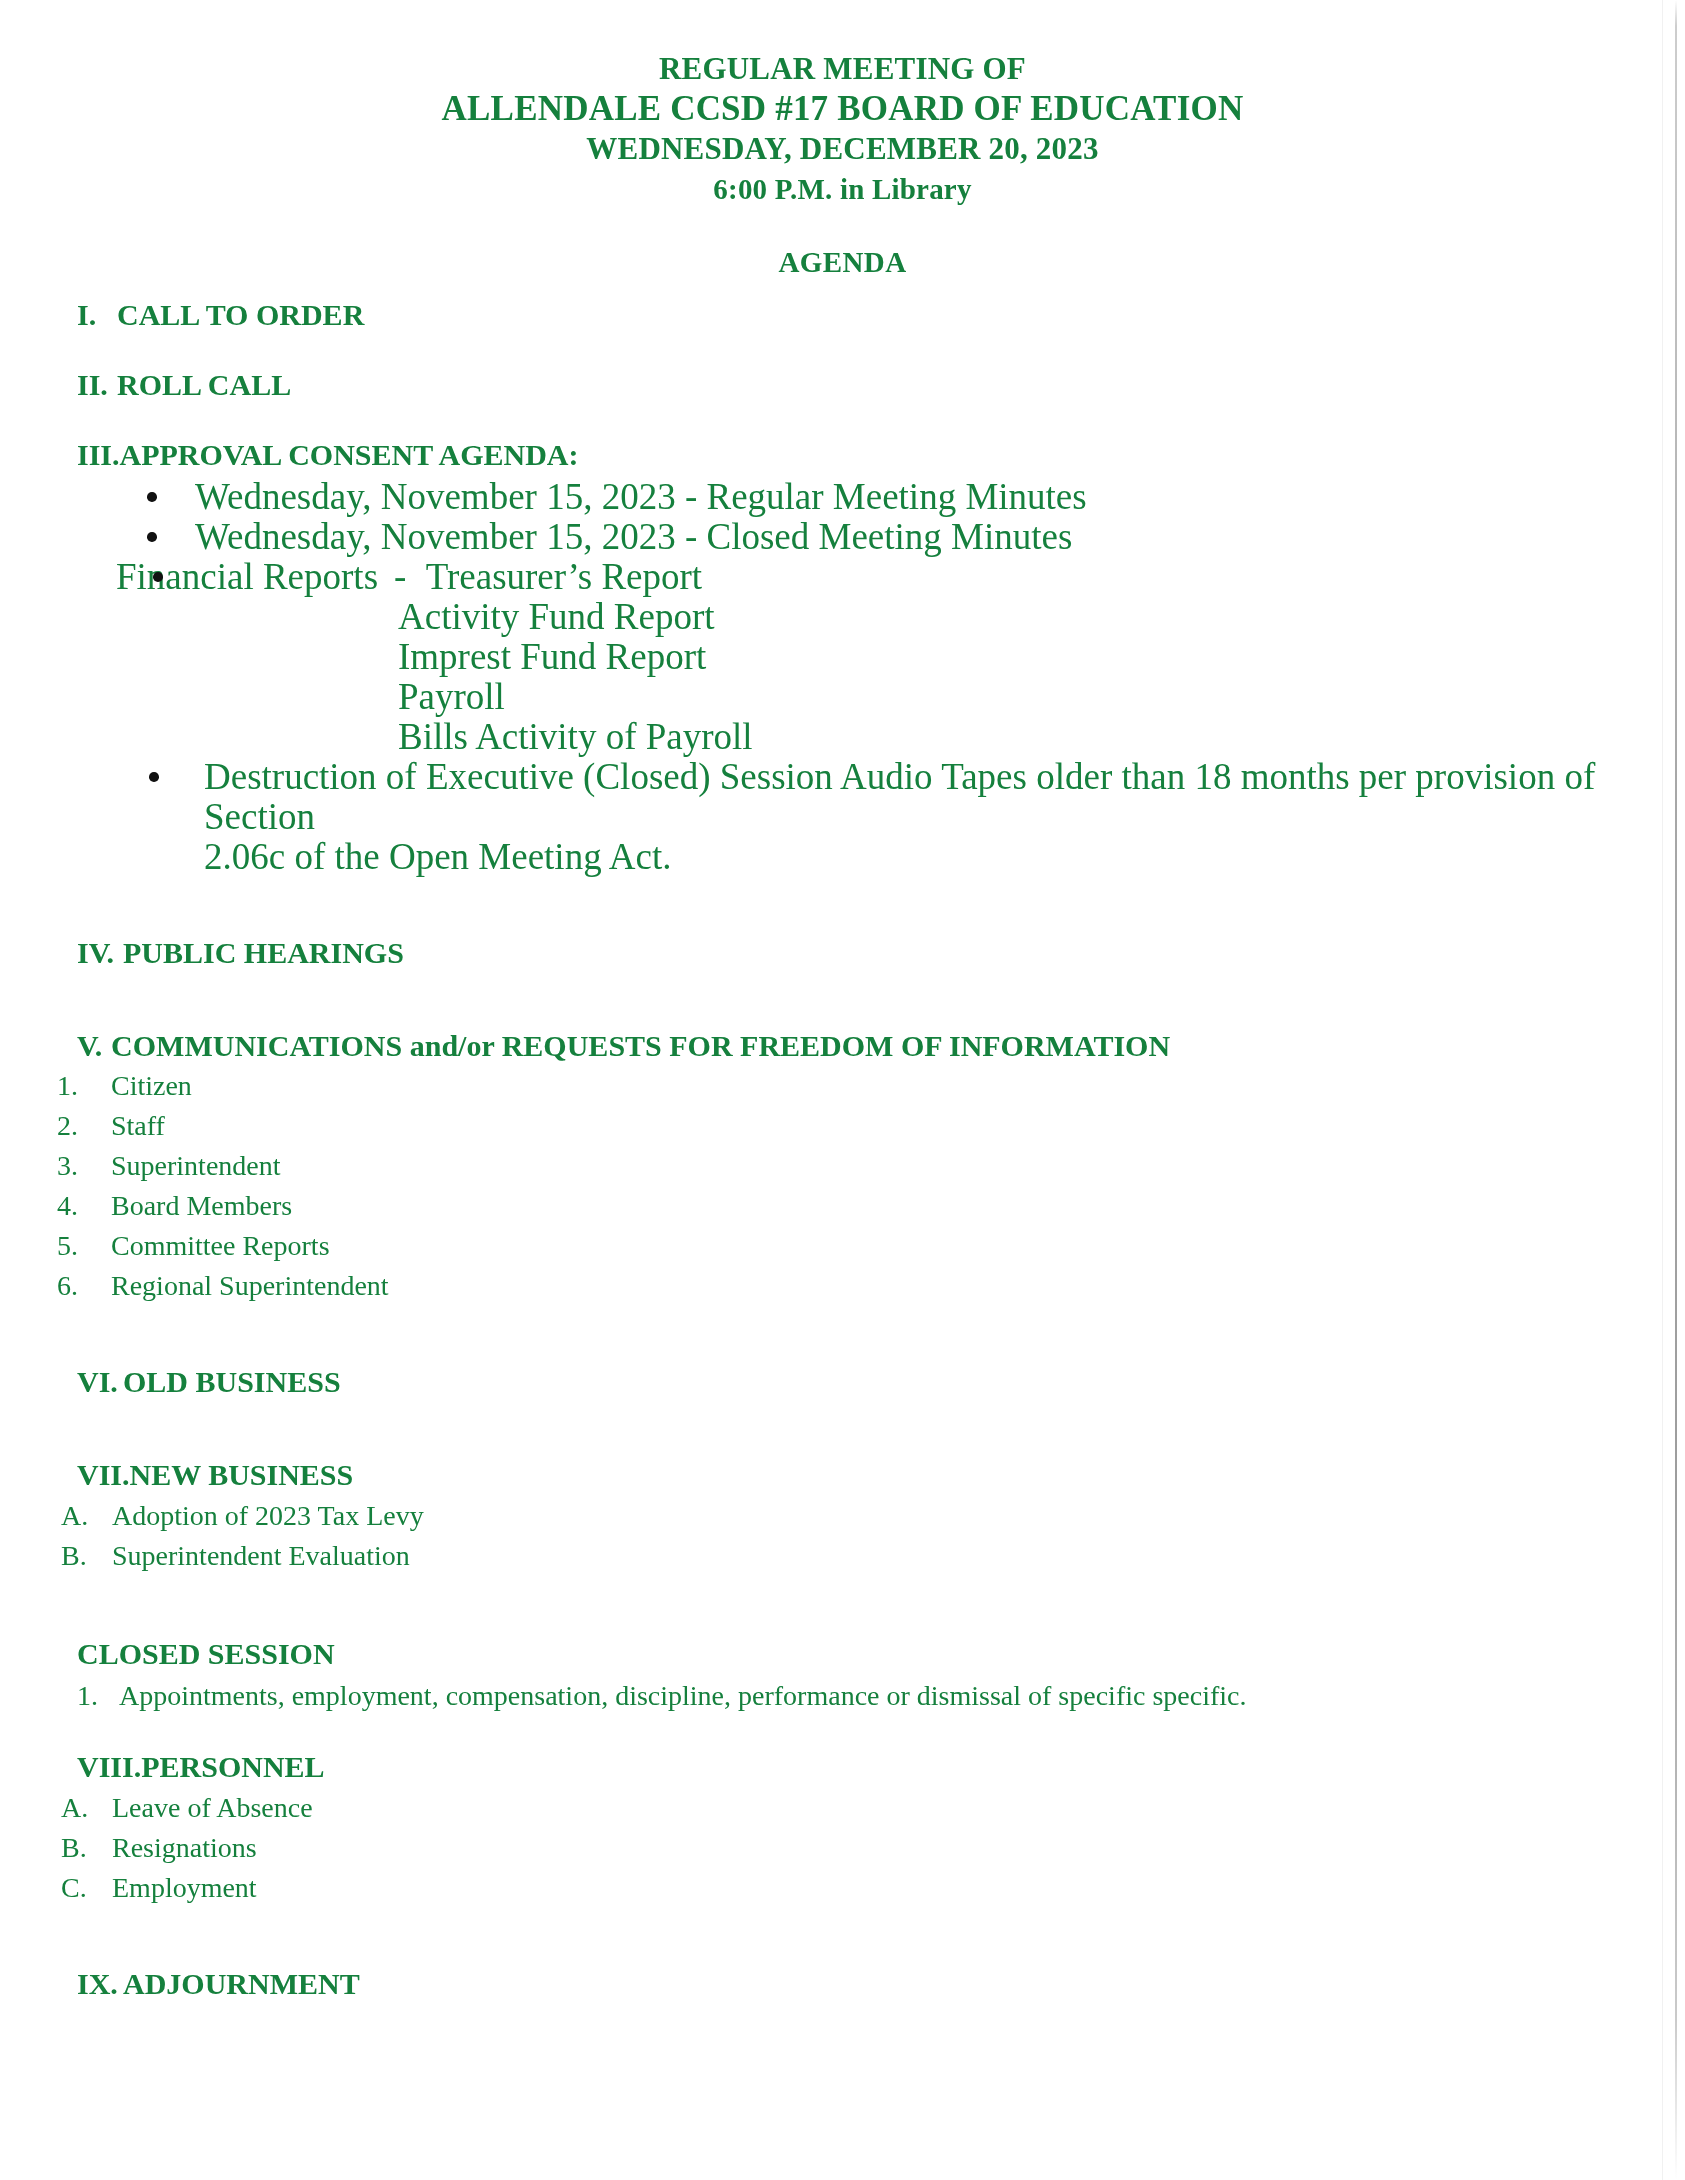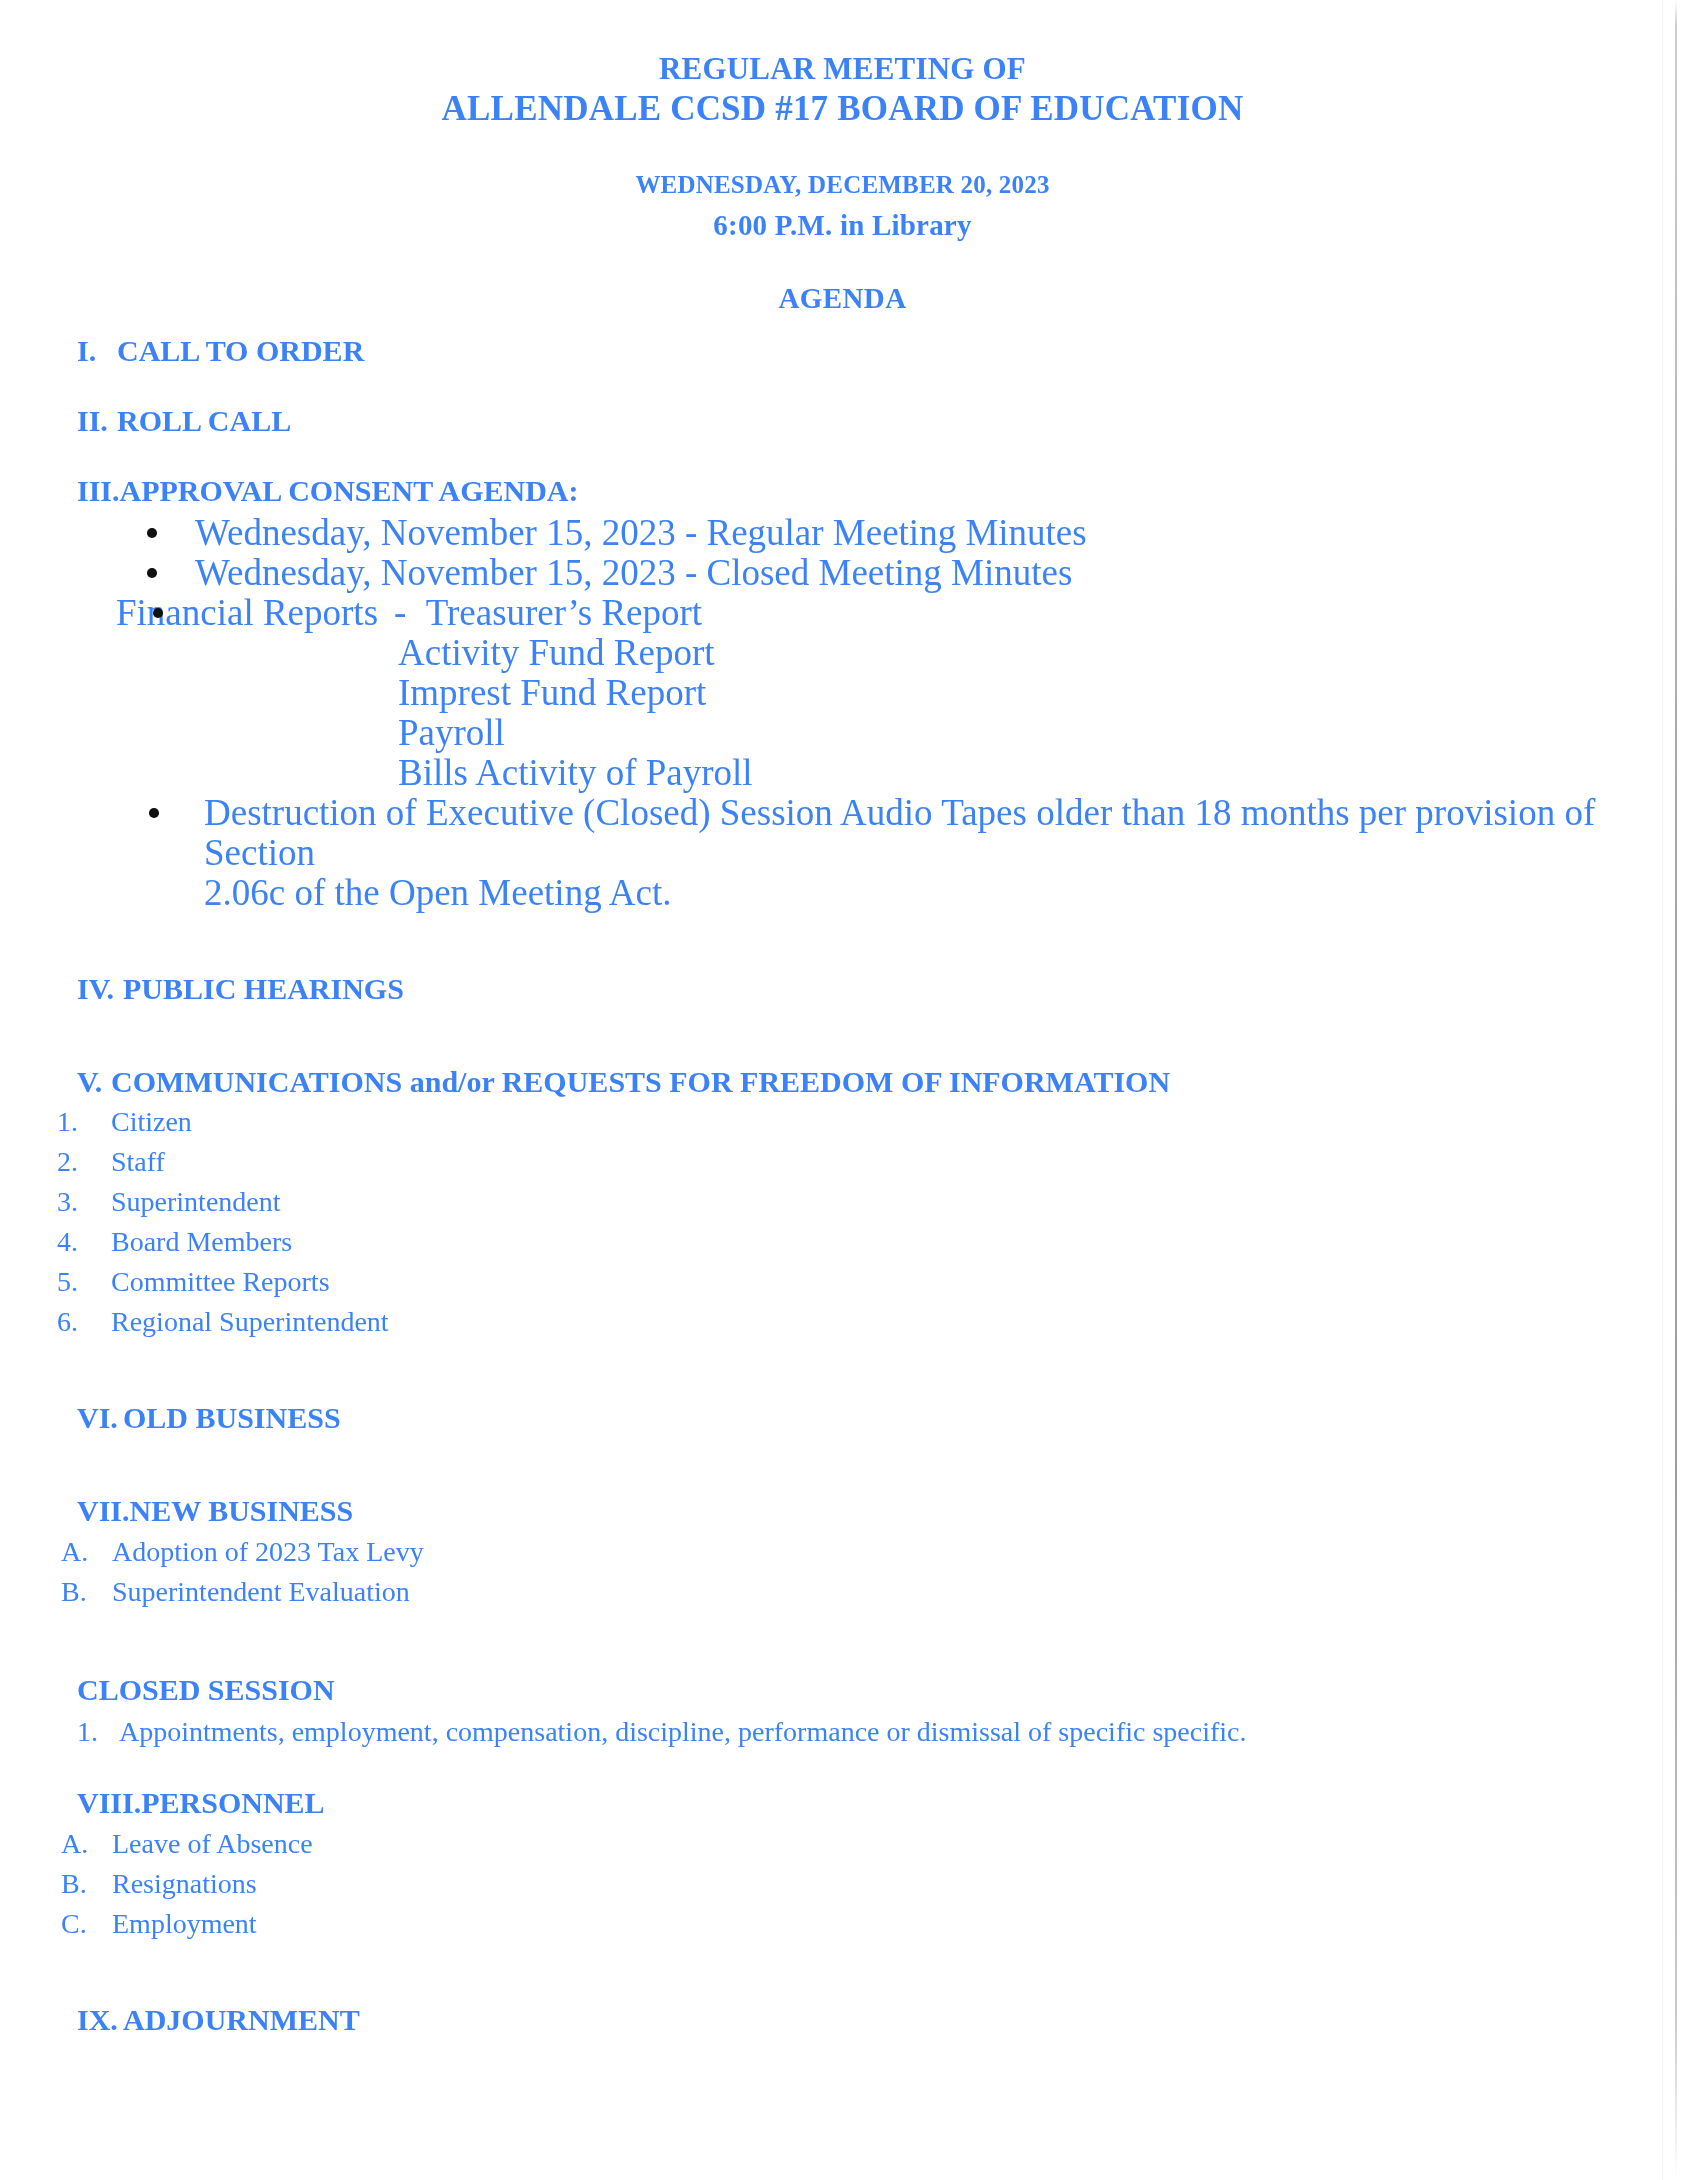--- a/index.html
+++ b/index.html
@@ -7,21 +7,21 @@
     margin: 0;
     padding: 0;
     background: #ffffff;
   }
   .page {
     position: relative;
     width: 1685px;
     height: 2180px;
     background: #ffffff;
     font-family: "Liberation Serif", "DejaVu Serif", serif;
-    color: #3b82f6;
+    color: #15803d;
     overflow: hidden;
     box-sizing: border-box;
   }
   
   .scan-line {
     position: absolute;
     top: 0;
     left: 1675px;
     width: 1.8px;
     height: 2180px;
@@ -54,21 +54,21 @@
     text-align: center;
     font-weight: bold;
     font-size: 31px;
     line-height: 40px;
     letter-spacing: 0.2px;
     padding-top: 49px;
   }
   .doc-header .hline { display: block; white-space: nowrap; }
   .hline.l1 { font-size: 31px; }
   .hline.l2 { font-size: 35px; }
-  .hline.l3 { font-size: 25px; margin-top: 36px; }
+  .hline.l3 { font-size: 31px; }
   .hline.l4 { font-size: 29px; }
 
   .agenda-word {
     text-align: center;
     font-weight: bold;
     font-size: 29px;
     margin-top: 37px;
     letter-spacing: 0.4px;
   }
 

